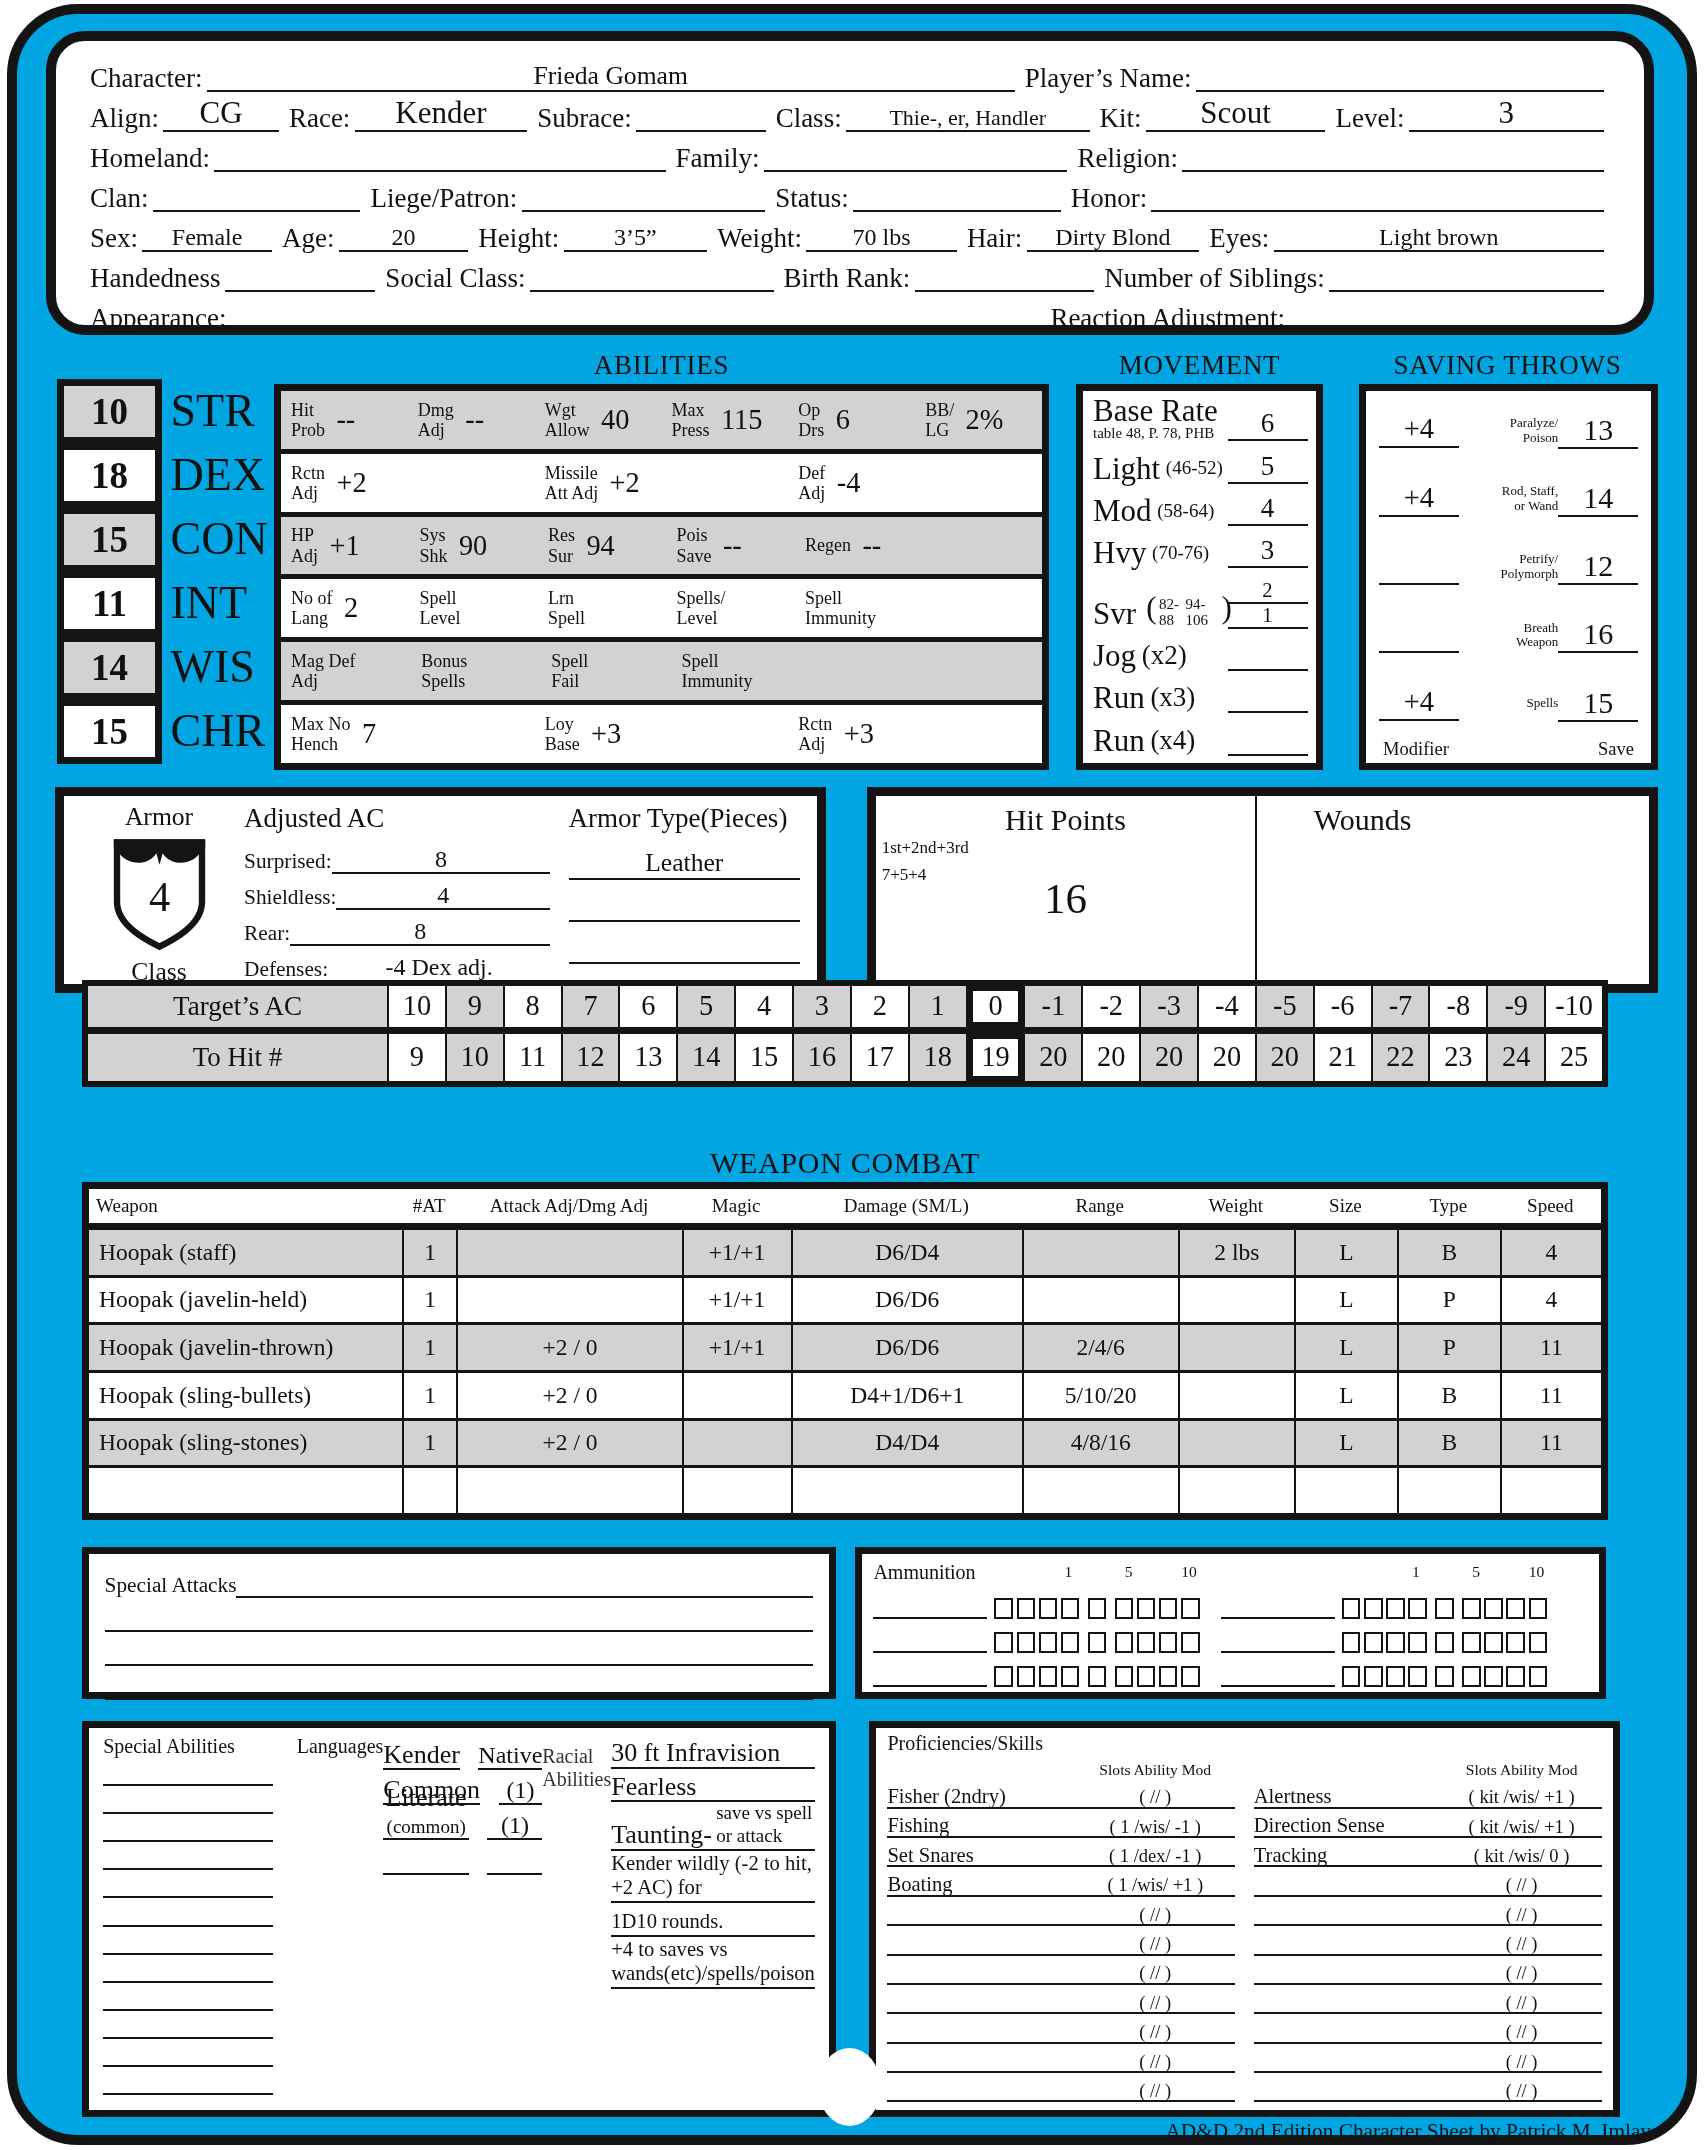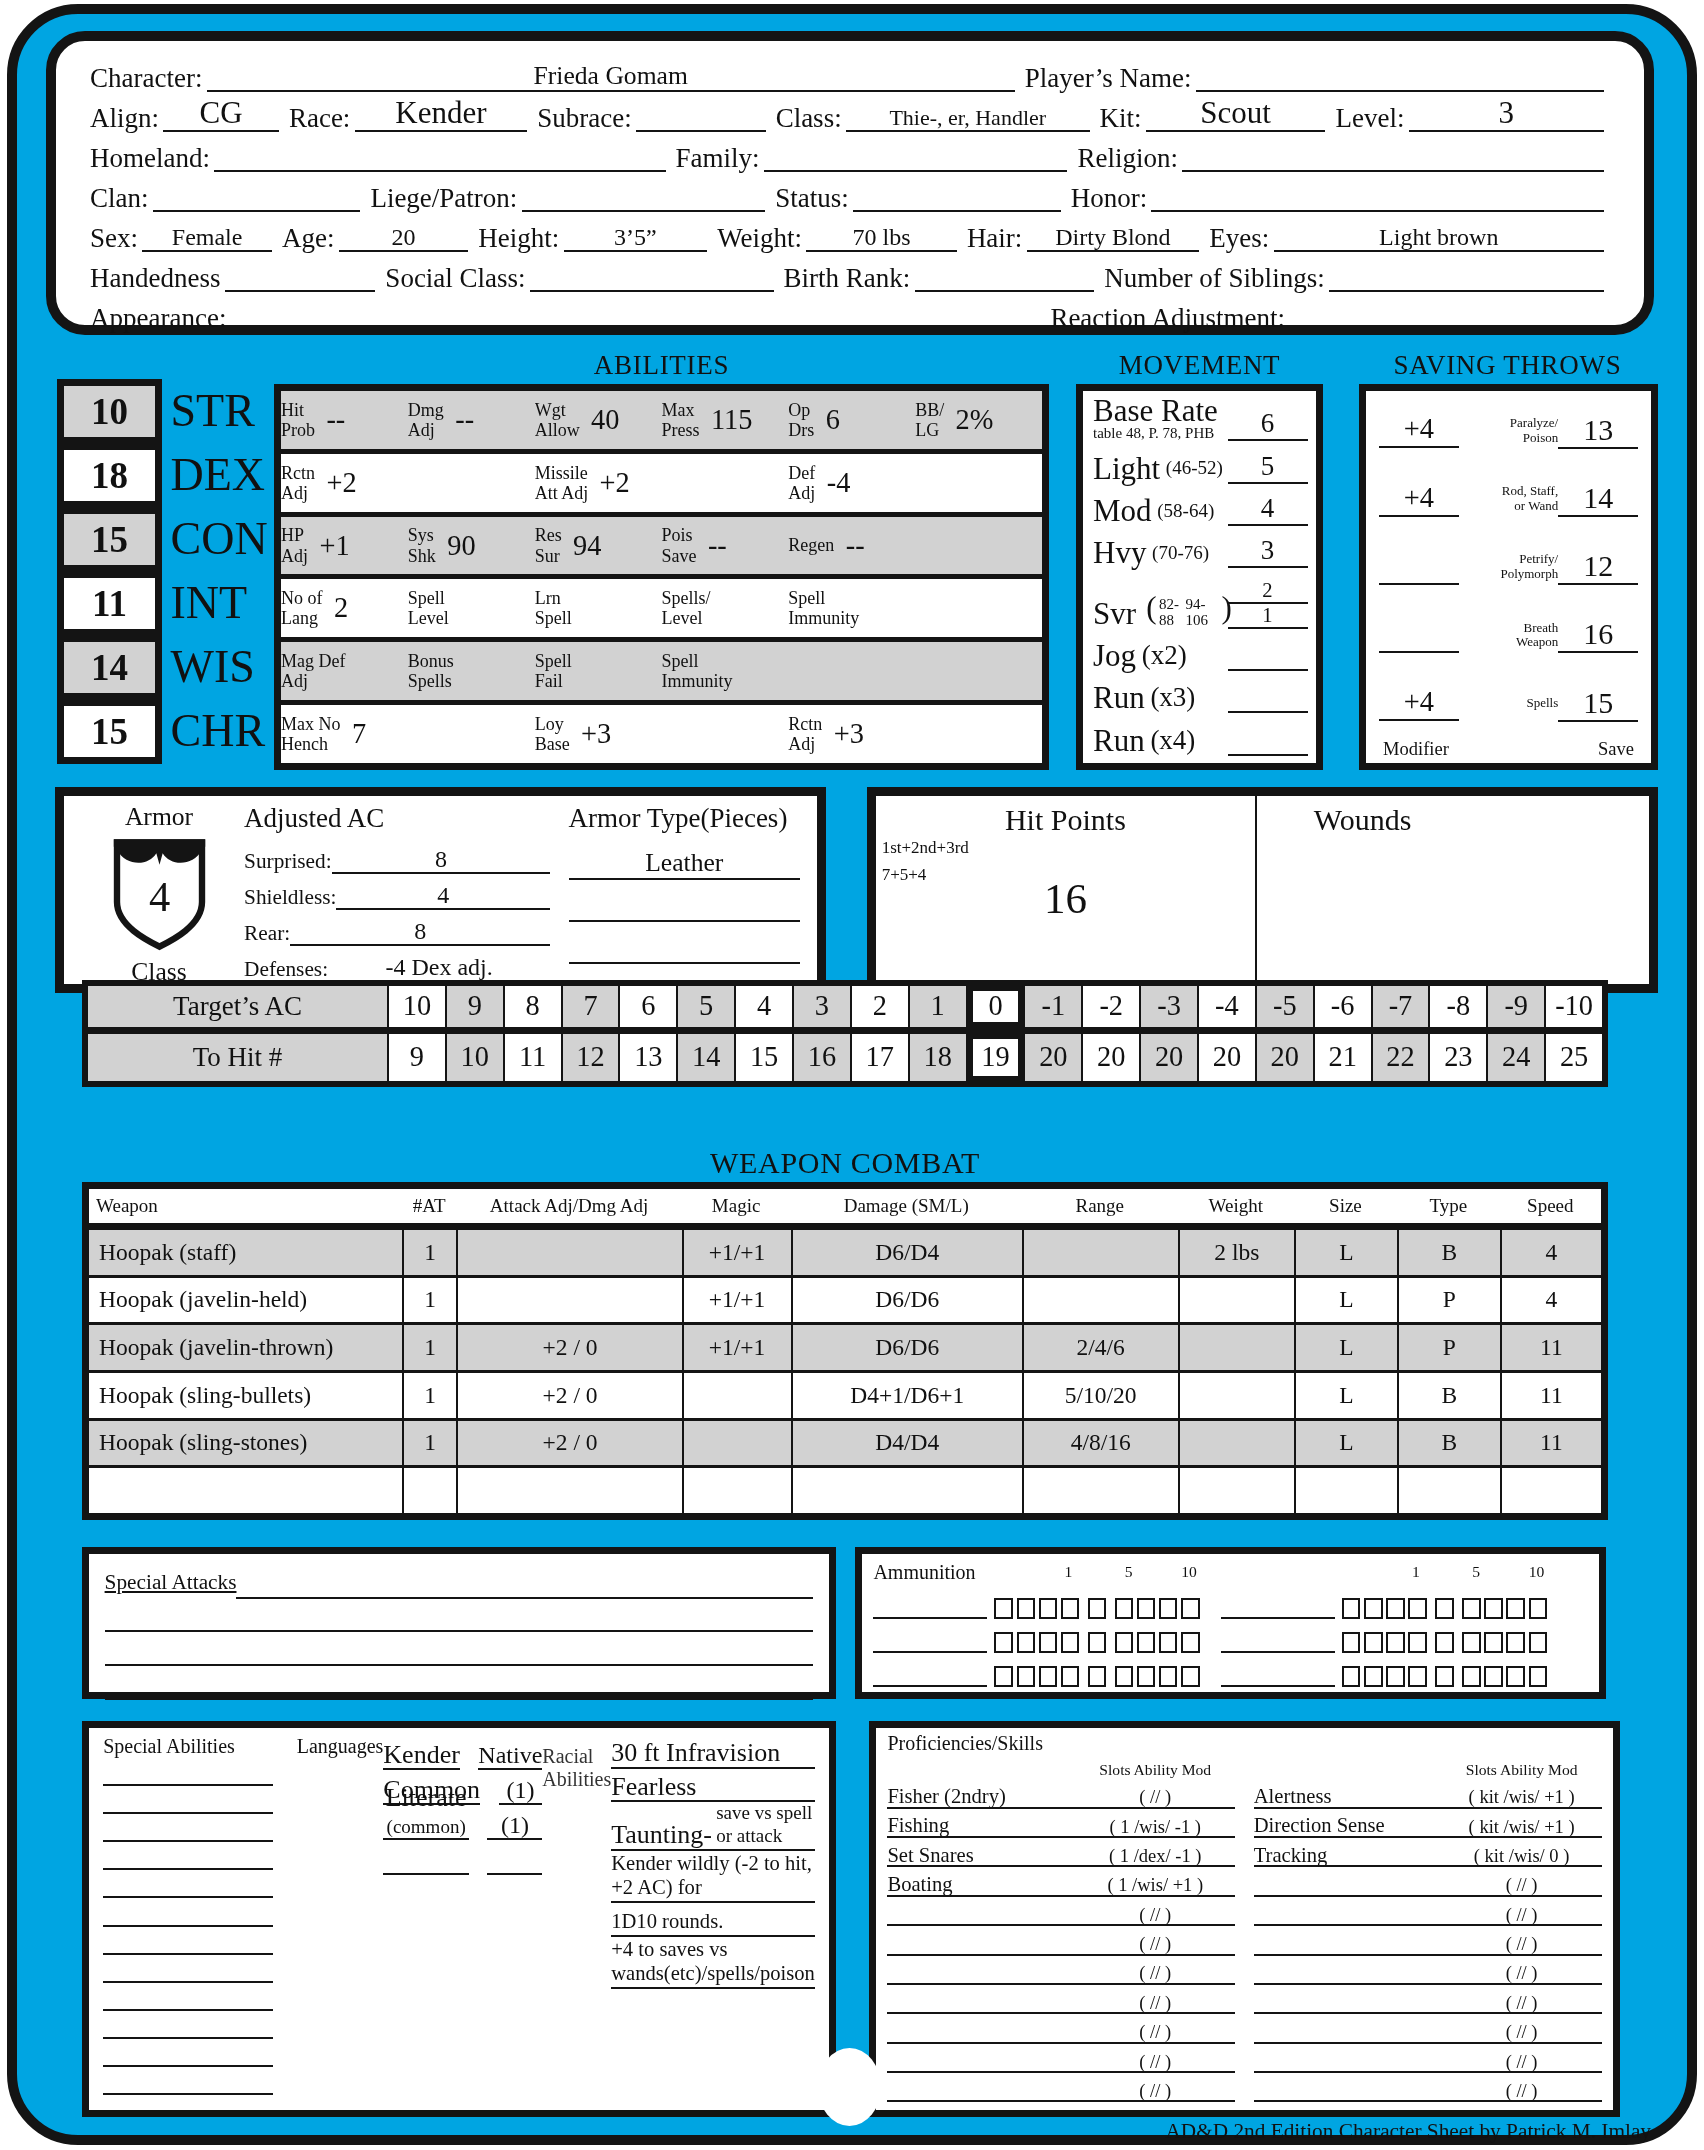--- a/index.html
+++ b/index.html
@@ -27,21 +27,21 @@
   .score-row{display:flex;align-items:center;height:54px;margin-bottom:10px;}
   .score-box{width:91px;height:51px;border:7.1px solid #141414;display:flex;align-items:center;
              justify-content:center;font-size:37px;font-weight:600;}
   .score-abbr{font-size:46px;margin-left:8.5px;line-height:1;}
   .g{background:#d2d2d2;} .w{background:#ffffff;}
   
   .abgrid{position:absolute;left:274px;top:384px;width:775px;height:386px;border:7.8px solid #141414;
           box-sizing:border-box;display:flex;flex-direction:column;background:#fff;}
   .ab-row{flex:1 1 0;display:flex;}
   .ab-row + .ab-row{border-top:5.7px solid #141414;}
-  .ab-cell{display:flex;align-items:center;box-sizing:border-box;overflow:hidden;}
+  .ab-cell{display:flex;align-items:center;padding-left:10px;box-sizing:border-box;overflow:hidden;}
   .ab-lbl{font-size:18px;line-height:1.12;}
   .ab-val{font-size:28.4px;margin-left:11.4px;white-space:nowrap;}
   
   .mvbox{position:absolute;left:1076px;top:384px;width:247px;height:386px;border:7.8px solid #141414;
          box-sizing:border-box;background:#fff;padding:4.3px 8.5px 7.1px 10px;display:flex;
          flex-direction:column;justify-content:space-between;}
   .mv-row{display:flex;align-items:flex-end;}
   .mv-lb{flex:1 1 0;display:flex;align-items:flex-end;}
   .mv-name{font-size:31px;line-height:1;}
   .mv-sub{font-size:15px;line-height:1;}
@@ -96,21 +96,21 @@
           grid-template-columns:20.7% 3.6% 14.9% 7.2% 15.3% 10.3% 7.7% 6.8% 6.8% auto;
           grid-template-rows:38px repeat(6,1fr);}
   .wp-h{display:flex;align-items:center;justify-content:center;font-size:19px;border-bottom:4.3px solid #141414;}
   .wp-h.left{justify-content:flex-start;padding-left:7.1px;}
   .wp-c{display:flex;align-items:center;justify-content:center;font-size:23.5px;
         border-left:2.1px solid #141414;border-top:3.6px solid #141414;white-space:nowrap;overflow:hidden;}
   .wp-c.c0{border-left:none;justify-content:flex-start;padding-left:10px;}
   
   .sabox{position:absolute;left:82px;top:1547px;width:754px;height:152px;border:7.8px solid #141414;
          box-sizing:border-box;background:#fff;padding:12.8px 15.6px 5.7px;}
-  .sa-row1{display:flex;align-items:center;height:31px;text-decoration:underline;}
+  .sa-row1{display:flex;align-items:flex-end;height:31px;}
   .sa-lbl{font-size:21.3px;white-space:nowrap;}
   .sa-rest{flex:1 1 0;border-bottom:2.1px solid #141414;height:100%;}
   .sa-line{border-bottom:2.1px solid #141414;height:32px;}
   
   .ammobox{position:absolute;left:855px;top:1547px;width:751px;height:152px;border:7.8px solid #141414;
            box-sizing:border-box;background:#fff;padding:5.7px 11.4px;}
   .ammo-hdr{display:flex;align-items:center;height:25.6px;font-size:15.6px;}
   .ammo-label{font-size:20px;width:132px;}
   .ahd{display:inline-block;text-align:center;}
   .ammo-row{display:flex;align-items:flex-end;height:34px;}

